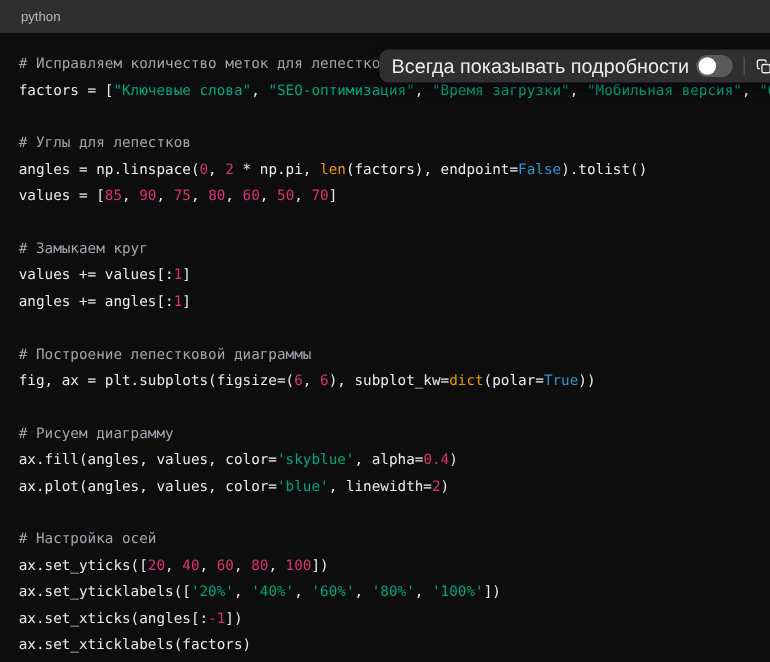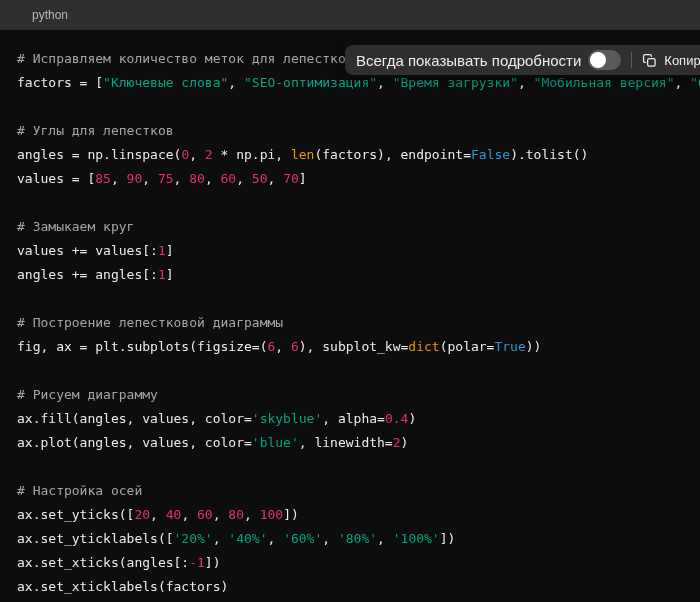--- a/index.html
+++ b/index.html
@@ -13,21 +13,21 @@
   .code-block {
     position: relative;
     width: 700px; height: 602px;
     background: var(--code-bg, #0d0d0d);
   }
   .code-header {
     height: 30px;
     background: var(--header-bg, #2f2f2f);
     display: flex;
     align-items: center;
-    padding: 0 32px;
+    padding: 0 19px;
   }
   .lang-label {
     color: #b8b8b8;
     font-size: 12px;
     line-height: 1;
   }
   .code-content {
     margin: 0;
     padding: 17px;
     font-family: "DejaVu Sans Mono", "Liberation Mono", monospace;
@@ -55,21 +55,21 @@
     background: var(--toolbar-bg, #2f2f2f);
     border-radius: 8px;
     box-shadow: 0 4px 12px rgba(0,0,0,0.45);
     display: flex;
     align-items: center;
     padding: 0 12px 0 11px;
     z-index: 5;
   }
   .toolbar-label {
     color: #ececec;
-    font-size: 15px;
+    font-size: 18px;
     white-space: nowrap;
   }
   .toggle {
     position: relative;
     width: 33px;
     height: 20px;
     border-radius: 10px;
     background: #5a5a5a;
     margin-left: 7px;
     flex: 0 0 auto;

